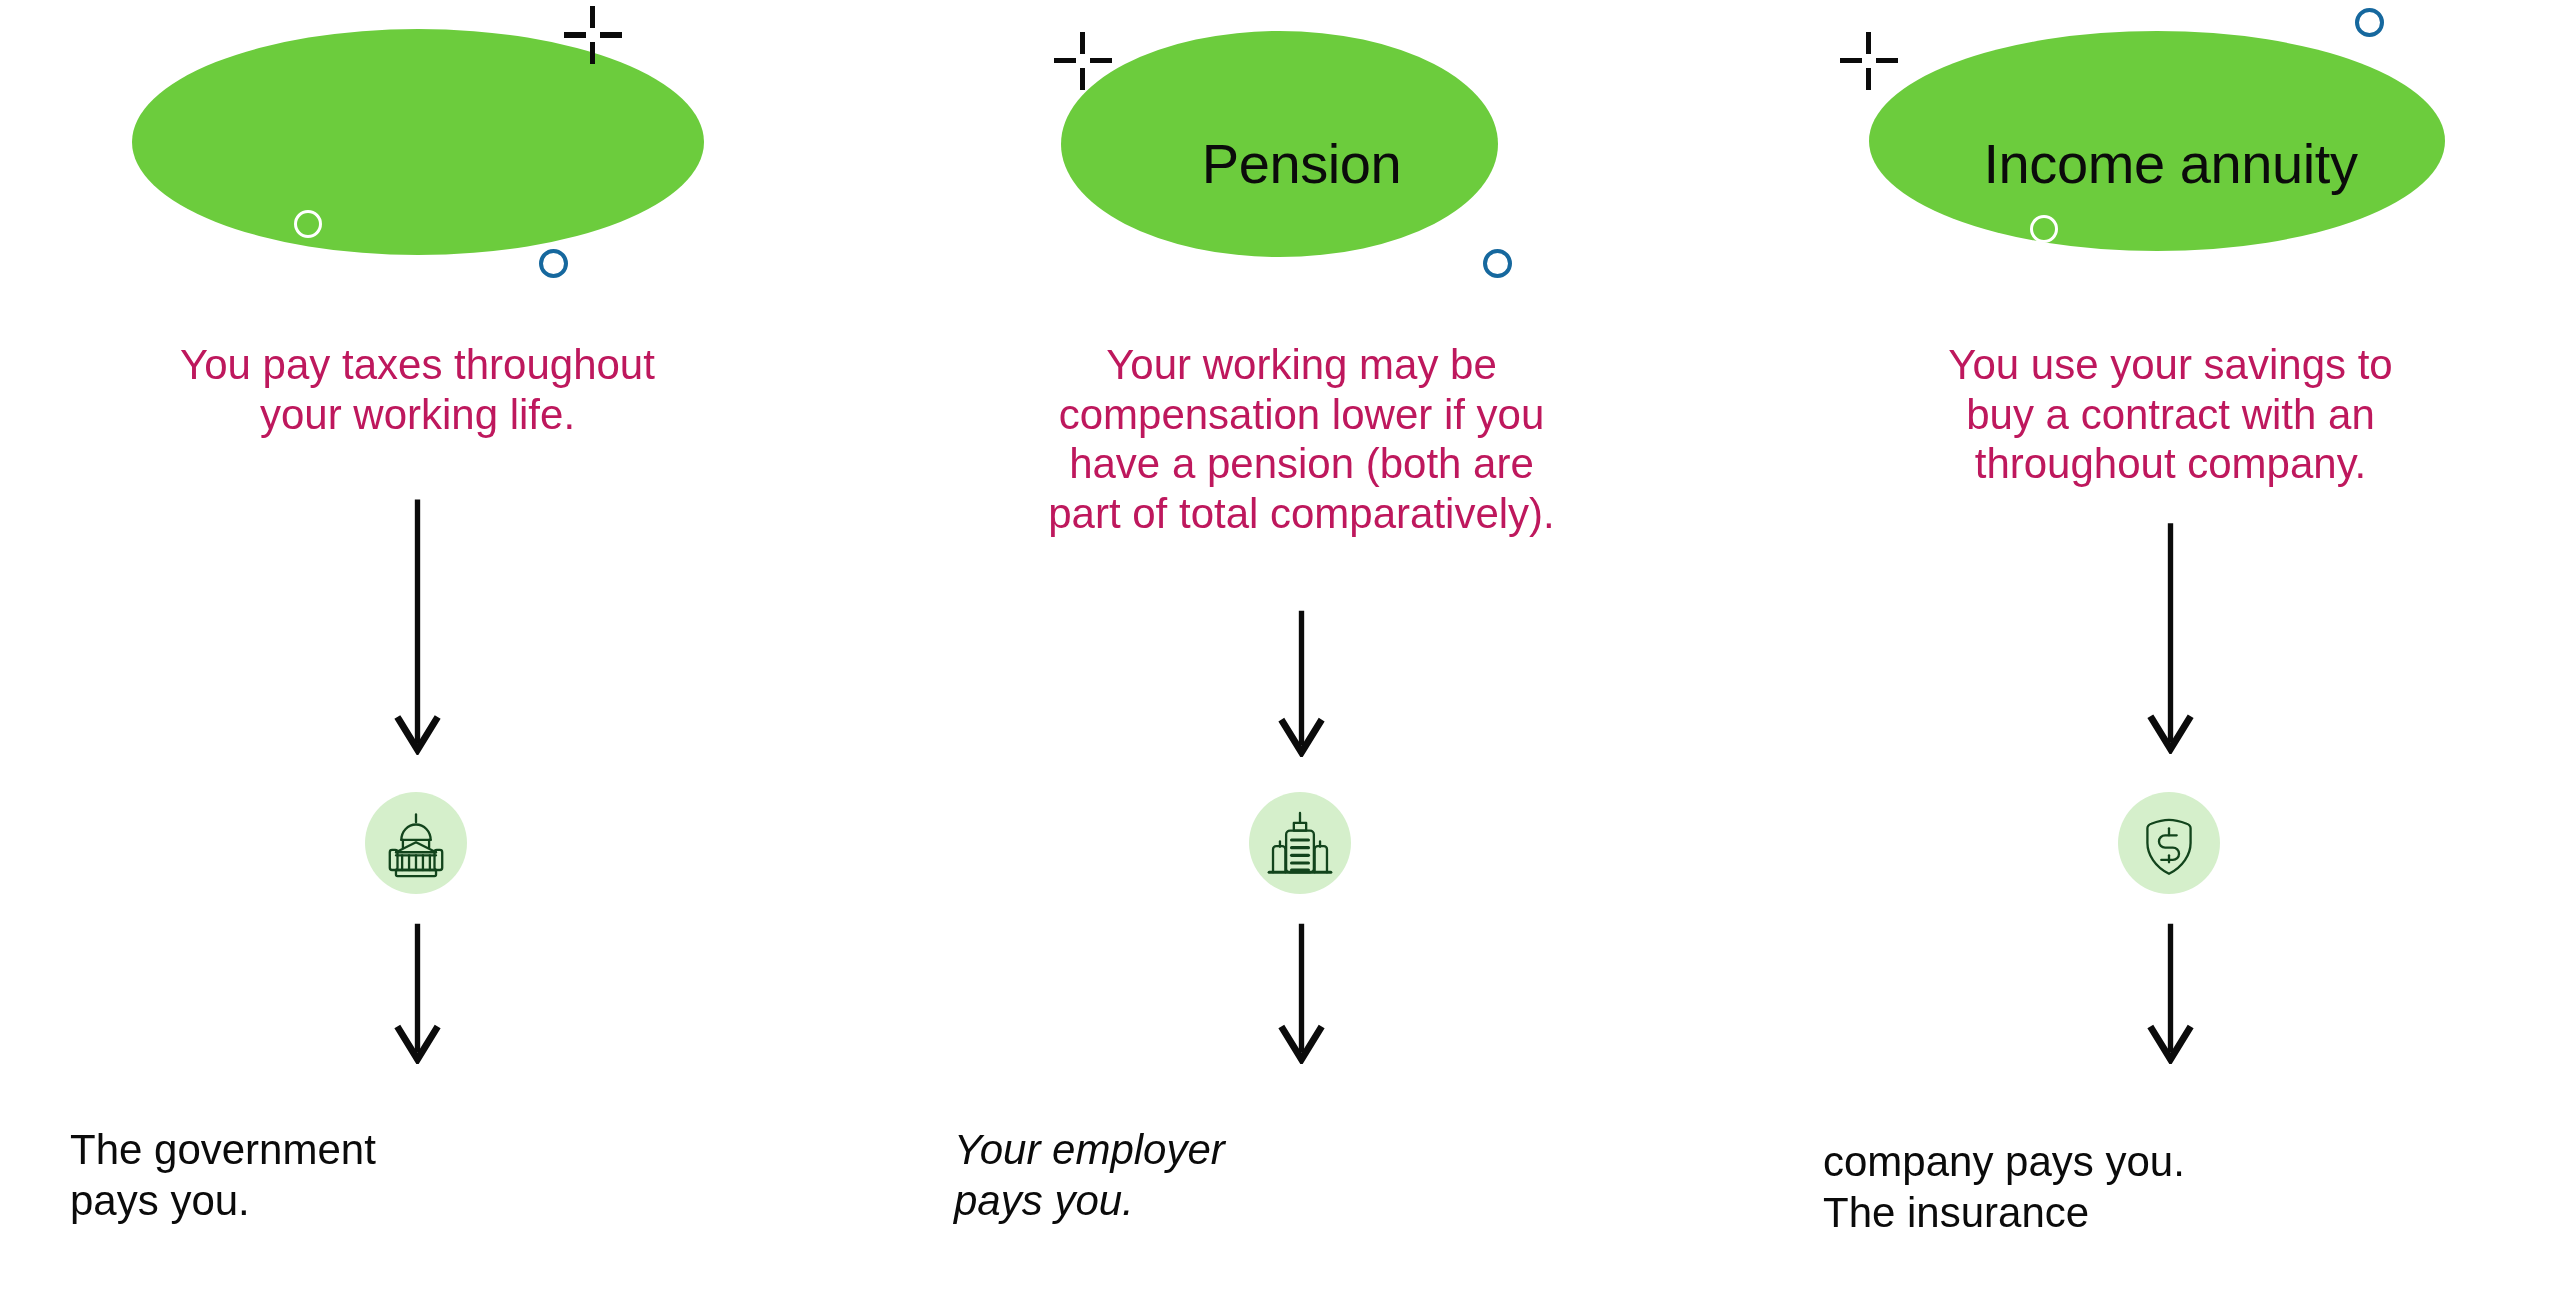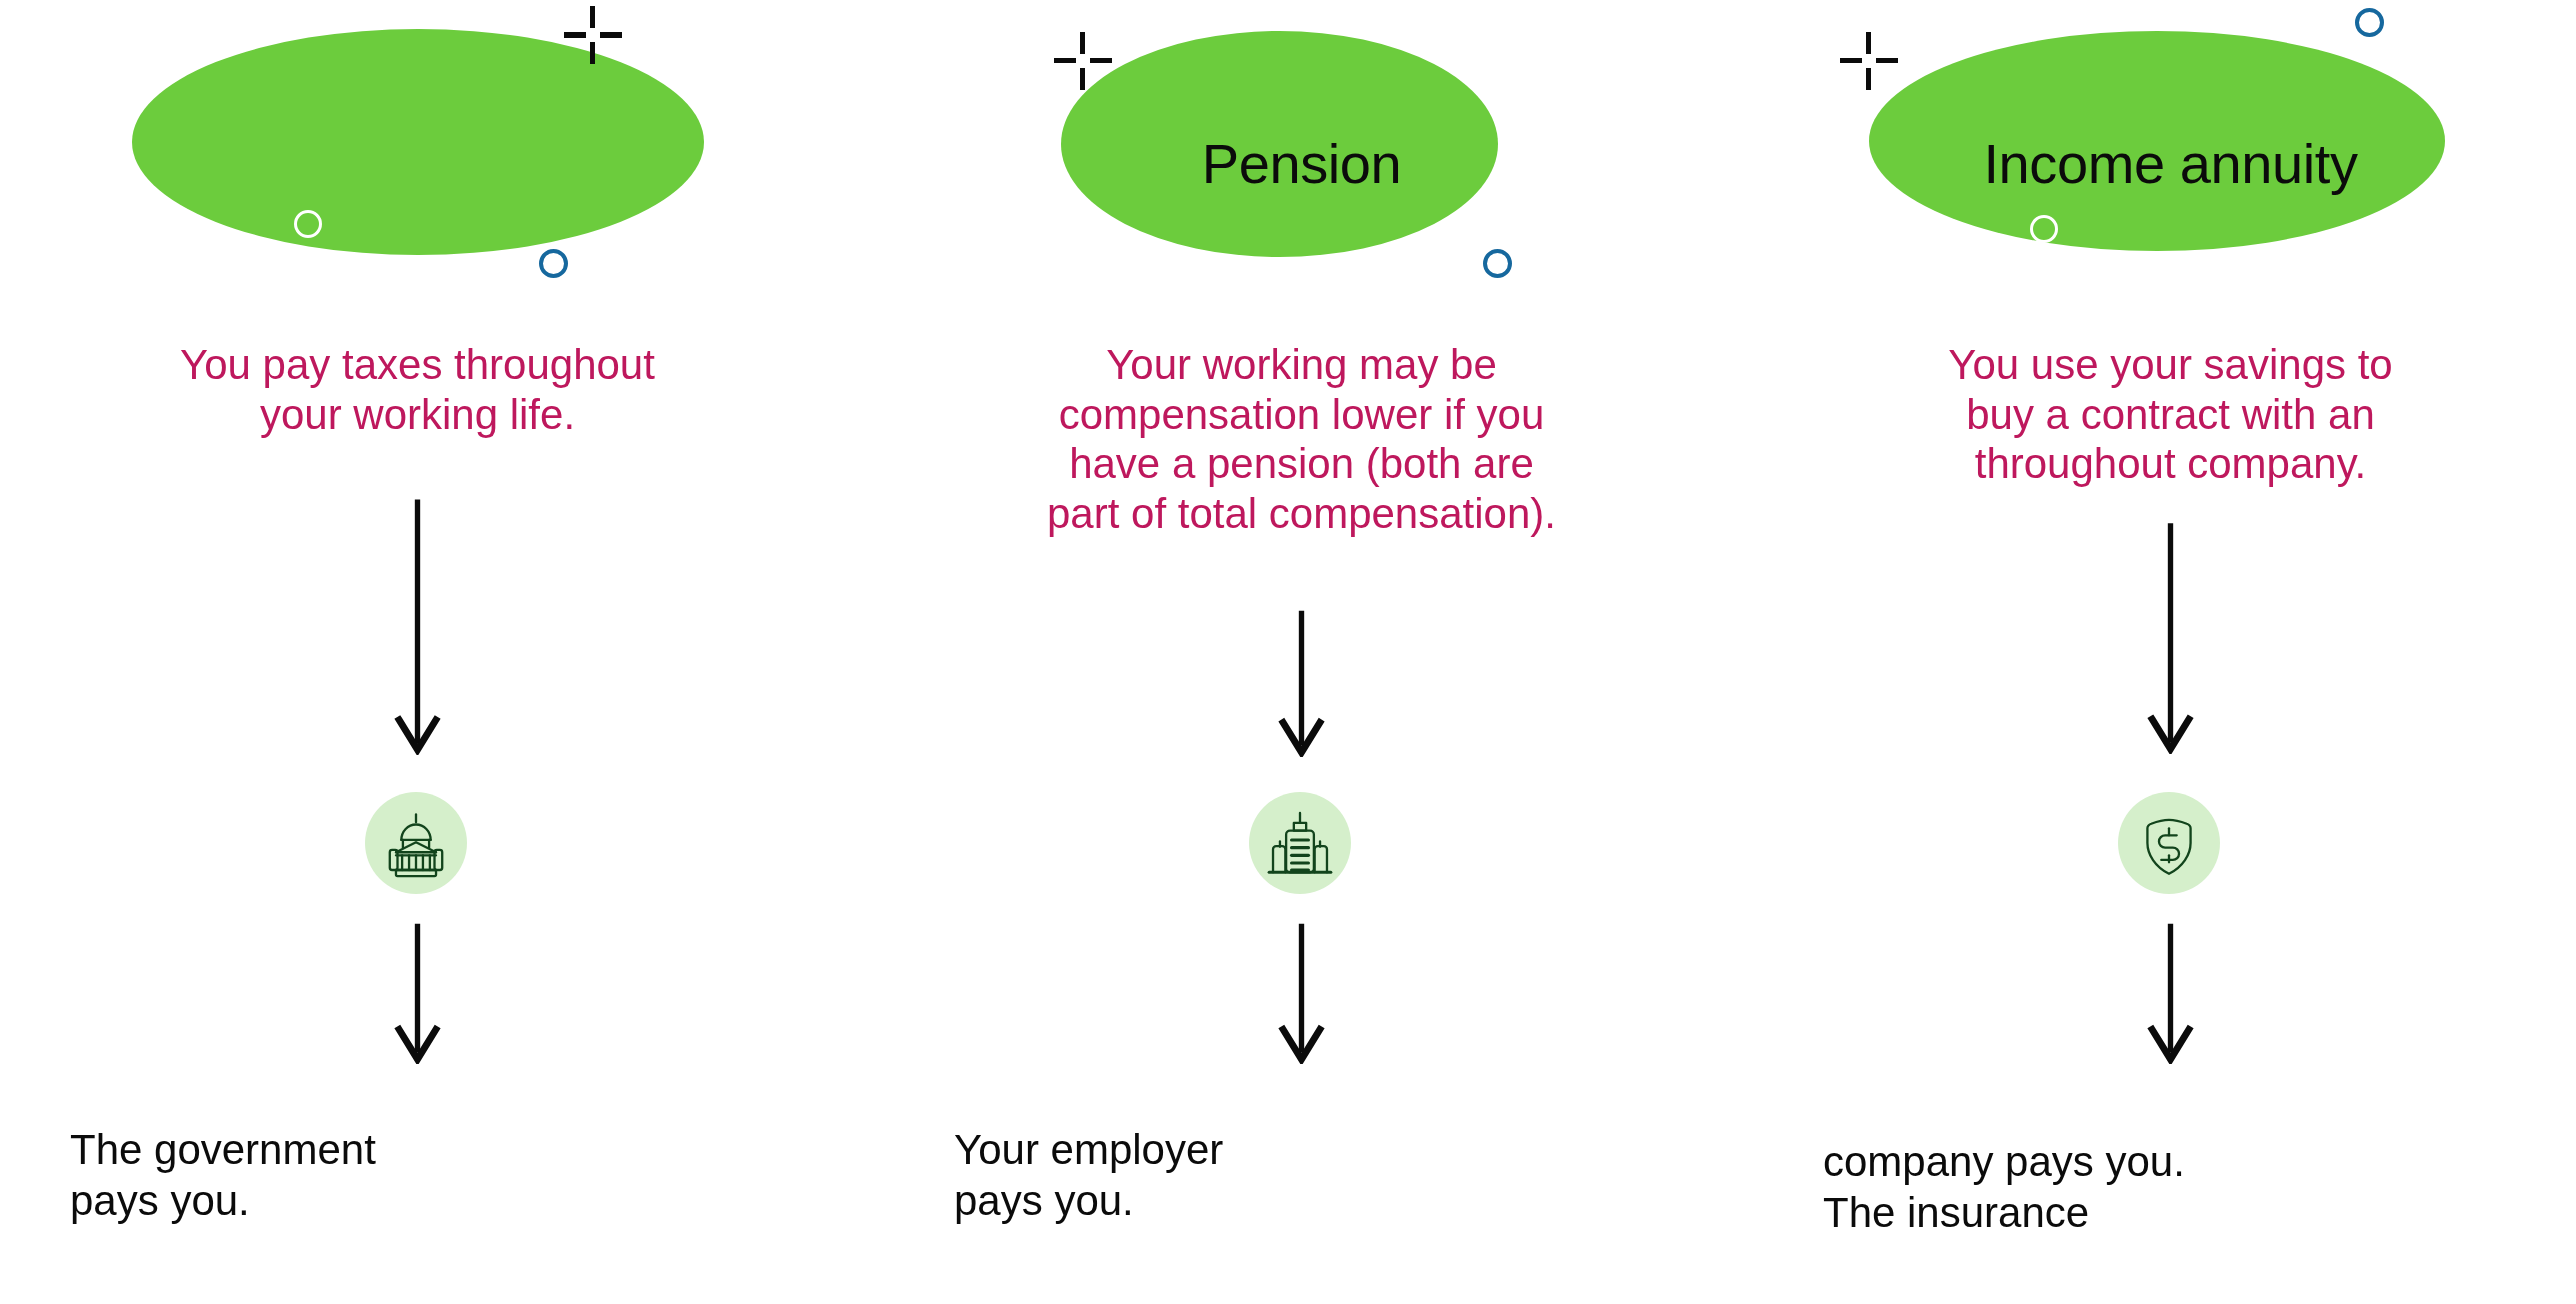--- a/index.html
+++ b/index.html
@@ -187,21 +187,21 @@
 
       <div class="ring ring-blue" style="left:529px; top:249px; width:29px; height:29px;"></div>
 
       <div class="ellipse-label">Pension</div>
     </div>
 
     <div class="blurb">
       <div>Your working may be</div>
       <div>compensation lower if you</div>
       <div>have a pension (both are</div>
-      <div>part of total compensation).</div>
+      <div>part of total comparatively).</div>
     </div>
 
     <div class="arrow" style="left:323px; top:610px;">
       <svg width="49" height="147" viewBox="0 0 64 190" aria-hidden="true">
         <line x1="32" y1="0" x2="32" y2="176" stroke="#0b0b0b" stroke-width="7"></line>
         <polyline points="8,146 32,185 56,146" fill="none" stroke="#0b0b0b" stroke-width="9" stroke-linecap="square" stroke-linejoin="miter"></polyline>
       </svg>
     </div>
 
     <div class="icon-badge" style="left:295px; top:792px;">
@@ -224,21 +224,21 @@
       </svg>
     </div>
 
     <div class="arrow" style="left:323px; top:923px;">
       <svg width="49" height="141" viewBox="0 0 64 182" aria-hidden="true">
         <line x1="32" y1="0" x2="32" y2="168" stroke="#0b0b0b" stroke-width="7"></line>
         <polyline points="8,138 32,177 56,138" fill="none" stroke="#0b0b0b" stroke-width="9" stroke-linecap="square" stroke-linejoin="miter"></polyline>
       </svg>
     </div>
 
-    <div class="caption" style="top:1124px;">
+    <div class="caption" style="top:1124px;font-style:italic;">
       <div>Your employer</div>
       <div>pays you.</div>
     </div>
   </div>
 
   <div class="column col-3">
 
     <div class="ellipse-wrap">
       <div class="ellipse"></div>
 

